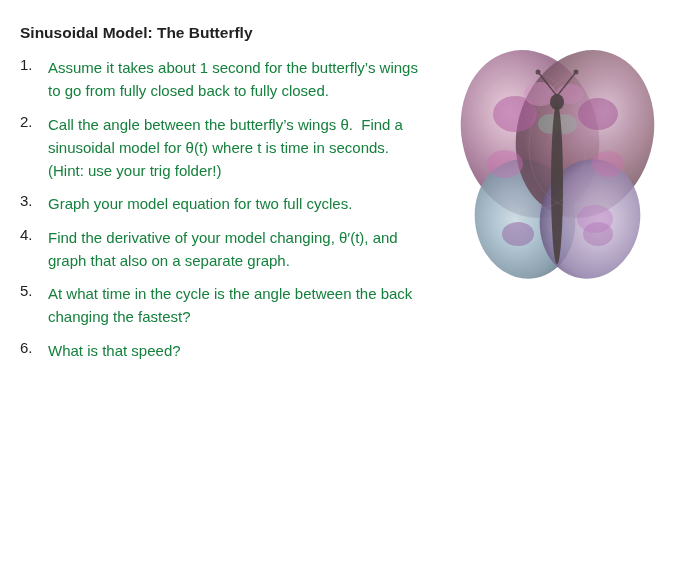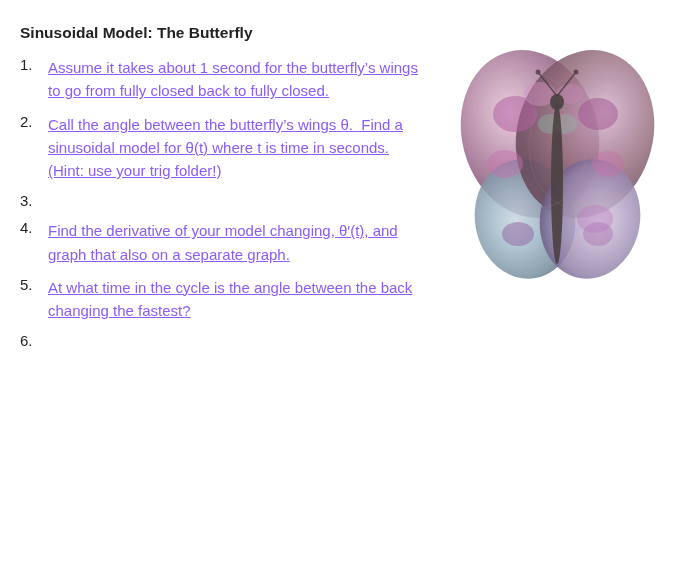--- a/index.html
+++ b/index.html
@@ -54,22 +54,21 @@
       min-width: 28px;
       font-size: 15px;
       color: #222;
       padding-top: 0;
       text-align: left;
     }
 
     .item-text {
       font-size: 15px;
       line-height: 1.55;
-      color: #8b5cf6;
-      text-decoration: underline;
+      color: #15803d;
     }
 
     .butterfly-container {
       width: 220px;
       min-width: 200px;
       display: flex;
       align-items: flex-start;
       justify-content: center;
       padding-top: 10px;
     }
@@ -93,34 +92,36 @@
         <span class="item-text">Assume it takes about 1 second for the butterfly’s wings to go from fully closed back to fully closed.</span>
       </li>
 
       <li class="list-item">
         <span class="item-number">2.</span>
         <span class="item-text">Call the angle between the butterfly’s wings θ.&nbsp; Find a sinusoidal model for θ(t) where t is time in seconds.<br>(Hint: use your trig folder!)</span>
       </li>
 
       <li class="list-item">
         <span class="item-number">3.</span>
+        <span class="item-text">Graph your model equation for two full cycles.</span>
       </li>
 
       <li class="list-item">
         <span class="item-number">4.</span>
         <span class="item-text">Find the derivative of your model changing, θ′(t), and graph that also on a separate graph.</span>
       </li>
 
       <li class="list-item">
         <span class="item-number">5.</span>
         <span class="item-text">At what time in the cycle is the angle between the back changing the fastest?</span>
       </li>
 
       <li class="list-item">
         <span class="item-number">6.</span>
+        <span class="item-text">What is that speed?</span>
       </li>
 
     </ol>
   </div>
 
   <div class="butterfly-container">
     <svg class="butterfly-svg" viewBox="0 0 210 270" xmlns="http://www.w3.org/2000/svg">
       <defs>
         <radialGradient id="wing1" cx="40%" cy="35%" r="60%">
           <stop offset="0%" stop-color="#e8c4d8"></stop>

